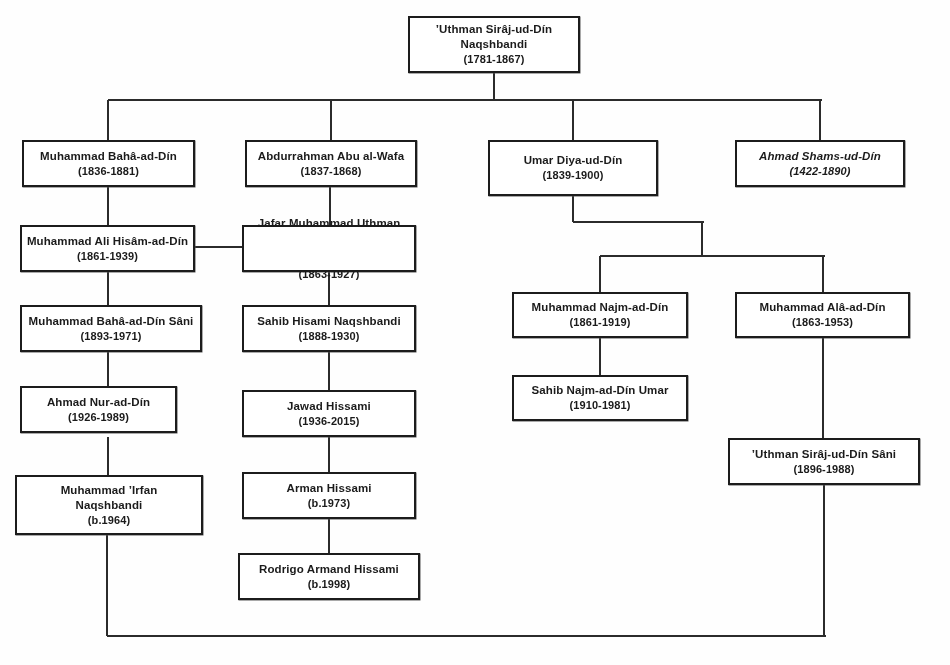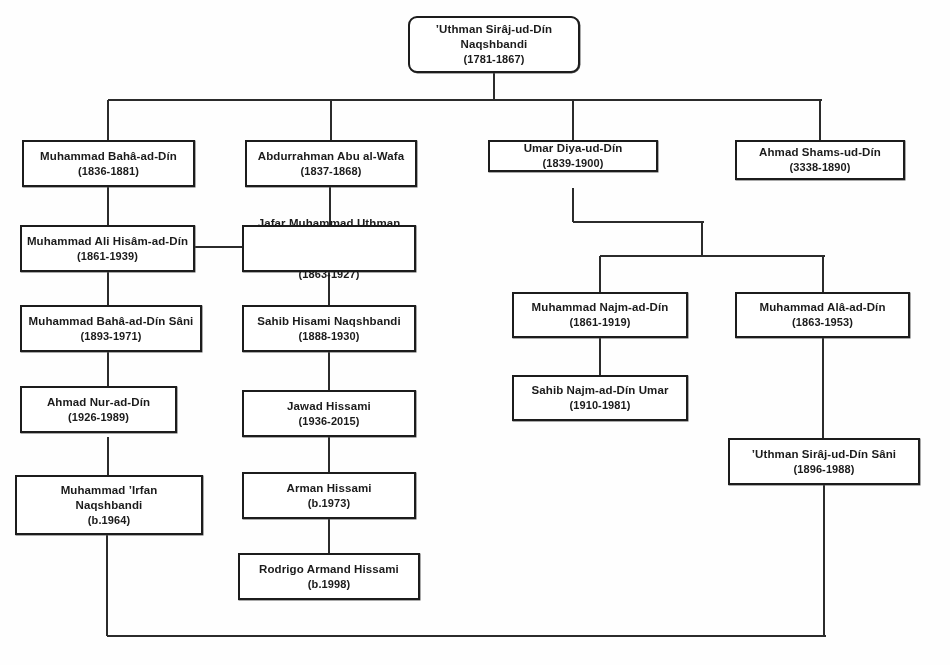--- a/index.html
+++ b/index.html
@@ -71,40 +71,40 @@
     <div class="connector" style="left: 573px; top: 221px; width: 131px; height: 2px;"></div>
     <div class="connector" style="left: 701px; top: 222px; width: 2px; height: 34px;"></div>
     <div class="connector" style="left: 600px; top: 255px; width: 225px; height: 2px;"></div>
     <div class="connector" style="left: 599px; top: 256px; width: 2px; height: 36px;"></div>
     <div class="connector" style="left: 822px; top: 256px; width: 2px; height: 36px;"></div>
     <div class="connector" style="left: 599px; top: 338px; width: 2px; height: 37px;"></div>
     <div class="connector" style="left: 822px; top: 338px; width: 2px; height: 100px;"></div>
     <div class="connector" style="left: 106px; top: 535px; width: 2px; height: 101px;"></div>
     <div class="connector" style="left: 107px; top: 635px; width: 719px; height: 2px;"></div>
     <div class="connector" style="left: 823px; top: 485px; width: 2px; height: 151px;"></div>
-    <div class="node" style="left: 408px; top: 16px; width: 172px; height: 57px; border-radius: 9px;">
+    <div class="node" style="left: 408px; top: 16px; width: 172px; height: 57px;">
       <div class="person-name">’Uthman Sirâj-ud-Dín
 Naqshbandi</div>
       <div class="person-dates">(1781-1867)</div>
     </div>
     <div class="node" style="left: 22px; top: 140px; width: 173px; height: 47px;">
       <div class="person-name">Muhammad Bahâ-ad-Dín</div>
       <div class="person-dates">(1836-1881)</div>
     </div>
     <div class="node" style="left: 245px; top: 140px; width: 172px; height: 47px;">
       <div class="person-name">Abdurrahman Abu al-Wafa</div>
       <div class="person-dates">(1837-1868)</div>
     </div>
-    <div class="node" style="left: 488px; top: 140px; width: 170px; height: 32px;">
+    <div class="node" style="left: 488px; top: 140px; width: 170px; height: 56px;">
       <div class="person-name">Umar Diya-ud-Dín</div>
       <div class="person-dates">(1839-1900)</div>
     </div>
-    <div class="node" style="left: 735px; top: 140px; width: 170px; height: 40px;">
+    <div class="node" style="left: 735px; top: 140px; width: 170px; height: 47px; font-style: italic;">
       <div class="person-name">Ahmad Shams-ud-Dín</div>
-      <div class="person-dates">(3338-1890)</div>
+      <div class="person-dates">(1422-1890)</div>
     </div>
     <div class="node" style="left: 20px; top: 225px; width: 175px; height: 47px;">
       <div class="person-name">Muhammad Ali Hisâm-ad-Dín</div>
       <div class="person-dates">(1861-1939)</div>
     </div>
     <div class="node" style="left: 242px; top: 225px; width: 174px; height: 47px; gap: 36px;">
       <div class="person-name">Jafar Muhammad Uthman</div>
       <div class="person-dates">(1863-1927)</div>
     </div>
     <div class="node" style="left: 20px; top: 305px; width: 182px; height: 47px;">

